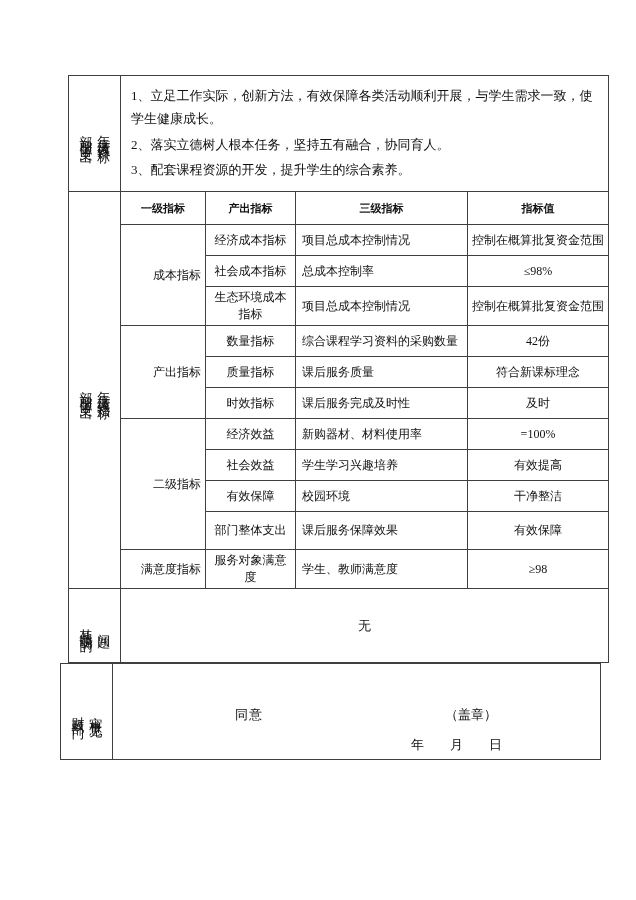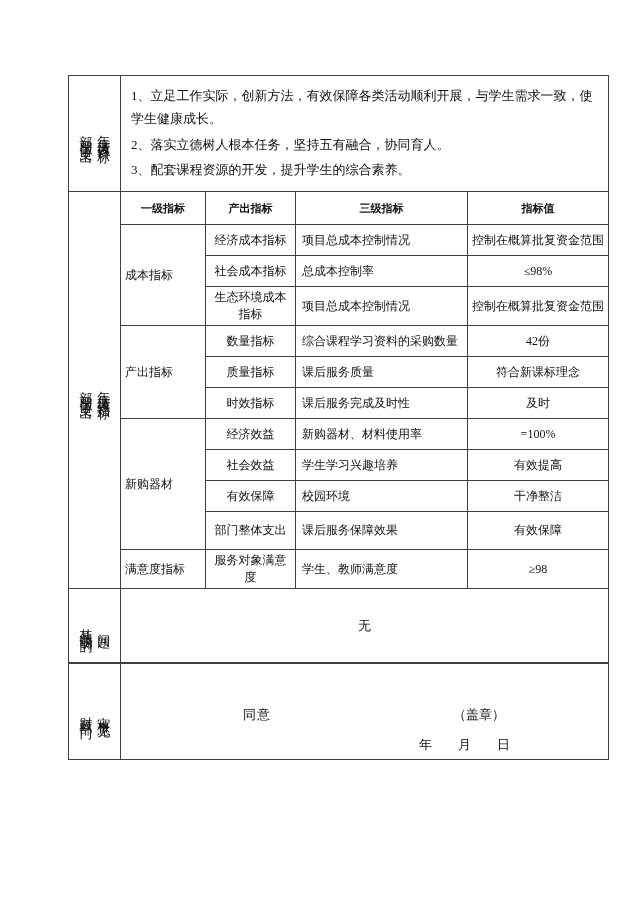--- a/index.html
+++ b/index.html
@@ -15,21 +15,21 @@
   table { border-collapse: collapse; table-layout: fixed; }
   td, th {
     border: 1px solid #3f3f3f;
     font-size: 12px;
     font-weight: normal;
     padding: 2px 4px;
     vertical-align: middle;
     word-break: break-all;
   }
   .main   { position: absolute; left: 68px; top: 75px;  width: 540px; }
-  .review { position: absolute; left: 68px; top: 663px; width: 540px; height: 97px; font-family: Liberation Serif, serif; }
+  .review { position: absolute; left: 60px; top: 663px; width: 540px; height: 97px; font-family: Liberation Serif, serif; }
 
   col.c0 { width: 52px; }
   col.c1 { width: 85px; }
   col.c2 { width: 90px; }
   col.c3 { width: 172px; }
   col.c4 { width: 141px; }
   col.cwide { width: 488px; }
 
   .label { padding: 2px 1px; }
   .vlabel { display: flex; flex-direction: row; justify-content: center; align-items: center; gap: 4px; }
@@ -41,21 +41,21 @@
     line-height: 1.05;
   }
 
   .targets-cell { height: 108px; padding: 6px 10px; vertical-align: middle; }
   .targets-cell p { margin: 3px 0; font-size: 13px; line-height: 1.75; font-family: Liberation Serif, serif; }
 
   th.hdr { font-weight: bold; font-size: 11px; text-align: center; height: 33px; }
 
   tr.ind   { height: 31px; }
   tr.ind-t { height: 38px; }
-  .lvl1 { text-align: left; }
+  .lvl1 { text-align: right; }
   .lvl2 { text-align: center; }
   .lvl3 { text-align: left; padding-left: 6px; }
   .val  { text-align: center; padding: 0 3px; }
 
   .other-cell { text-align: center; height: 74px; font-size: 13px; }
 
   .review-cell { padding: 0; }
   .review-inner { position: relative; width: 100%; height: 95px; font-size: 13px; }
   .agree { position: absolute; left: 122px; top: 42px; letter-spacing: 1px; }
   .seal  { position: absolute; left: 332px; top: 42px; }
@@ -131,21 +131,21 @@
       <td class="lvl3">课后服务质量</td>
       <td class="val">符合新课标理念</td>
     </tr>
     <tr class="ind">
       <td class="lvl2">时效指标</td>
       <td class="lvl3">课后服务完成及时性</td>
       <td class="val">及时</td>
     </tr>
 
     <tr class="ind">
-      <td class="lvl1" rowspan="4">新购器材</td>
+      <td class="lvl1" rowspan="4">二级指标</td>
       <td class="lvl2">经济效益</td>
       <td class="lvl3">新购器材、材料使用率</td>
       <td class="val">=100%</td>
     </tr>
     <tr class="ind">
       <td class="lvl2">社会效益</td>
       <td class="lvl3">学生学习兴趣培养</td>
       <td class="val">有效提高</td>
     </tr>
     <tr class="ind">

